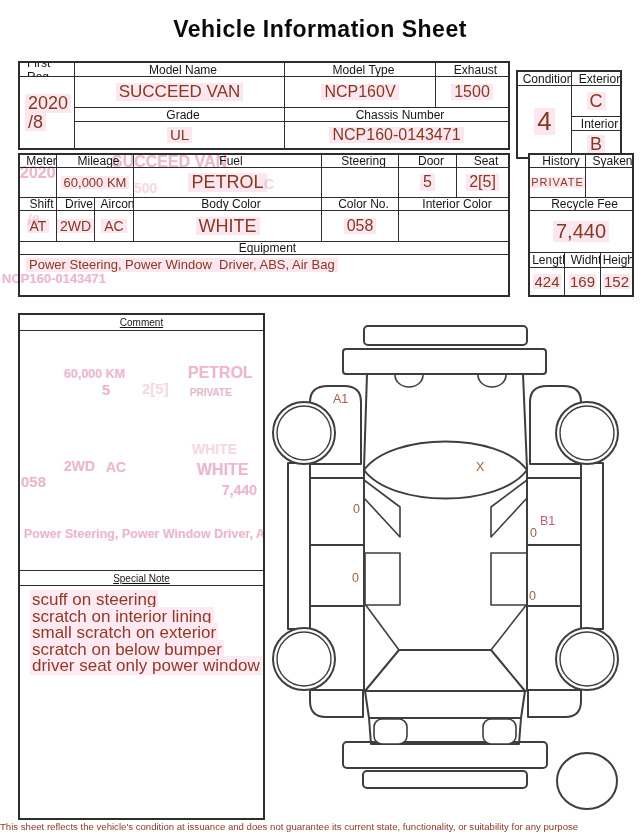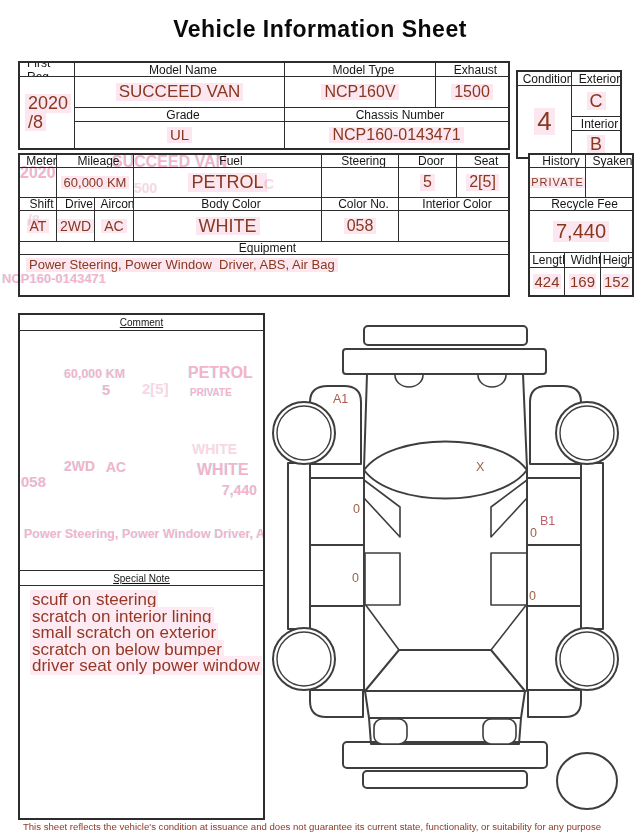--- a/index.html
+++ b/index.html
@@ -49,21 +49,21 @@
   .ghost-layer { position:absolute; inset:0; pointer-events:none; z-index:6;
                  mix-blend-mode:multiply; }
   .ghost { position:absolute; color:#f2a6c2; font-weight:600; white-space:nowrap;
            text-shadow:-1px 0 0 rgba(150,225,230,.35); opacity:.85; }
   .gfaint { opacity:.45; }
 
   
   .diagram { position:absolute; left:268px; top:313px; width:368px; height:507px; }
   .diagram text { font-family:"Liberation Sans","DejaVu Sans",sans-serif; font-size:12.5px; }
 
-  .footer { position:absolute; left:0; top:821px; width:624px; text-align:center;
+  .footer { position:absolute; left:0; top:821px; width:624px; text-align:left;
             font-size:9.6px; color:#8a3a28; }
 </style>
 </head>
 <body>
 
 <div class="sheet">
 
   <div class="title">Vehicle Information Sheet</div>
 
   <div class="grid t1">

